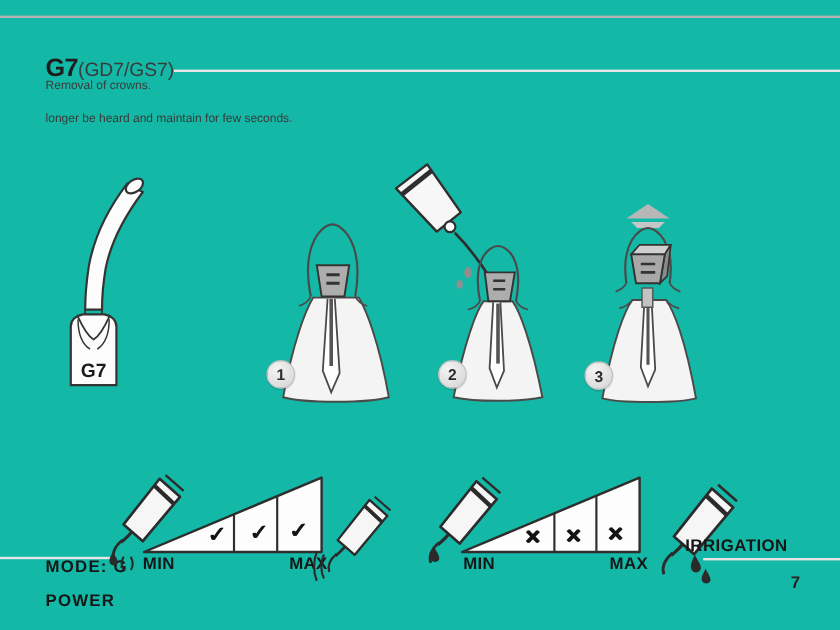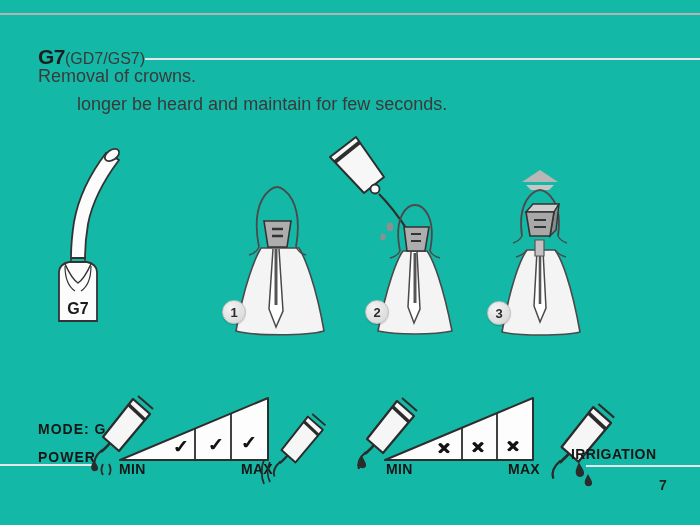--- a/index.html
+++ b/index.html
@@ -8,29 +8,29 @@
     background:#14b8a6; font-family:"Liberation Sans","DejaVu Sans",sans-serif;
     color:#383838;
   }
   .abs{position:absolute;}
   .rule{position:absolute; height:2px;}
   .rule-dark{background:#b4b4b4;}
   .rule-light{background:#e6e6e6;}
   .title-block{position:absolute; left:38px; top:45px; white-space:nowrap;}
   .title-main{font-size:21px; font-weight:bold; letter-spacing:-0.5px; color:#1d1d1d;}
   .title-sub{font-size:16px; color:#3a3a3a;}
-  .desc{position:absolute; left:38px; font-size:18px; color:#3a3a3a; white-space:nowrap;}
+  .desc{position:absolute; left:38px; font-size:10px; color:#3a3a3a; white-space:nowrap;}
   .badge{
     position:absolute; width:22px; height:22px; border-radius:50%;
     background:radial-gradient(circle at 35% 30%, #f4f4f4, #d3d3d3);
     border:1px solid #bfbfbf; box-shadow:0 1px 1px rgba(0,0,0,0.18);
     color:#2b2b2b; font-weight:bold; font-size:13px;
     display:flex; align-items:center; justify-content:center;
   }
-  .ctl-label{position:absolute; font-weight:bold; color:#161616; letter-spacing:1px; font-size:14px; white-space:nowrap;}
+  .ctl-label{position:absolute; font-weight:bold; color:#161616; letter-spacing:1px; font-size:14px; white-space:nowrap;margin-top:43px;}
   .tri-label{position:absolute; font-weight:bold; color:#161616; font-size:14px; letter-spacing:0.3px; white-space:nowrap;}
   .mark{
     position:absolute; width:26px; height:26px; line-height:26px; text-align:center;
     font-weight:bold; color:#141414;
     text-shadow:0.6px 0 0 currentColor, -0.6px 0 0 currentColor;
   }
   .mark-check{font-size:19px;}
   .mark-x{font-size:21px;}
   .irrigation{position:absolute; left:571px; top:446px; font-weight:bold; font-size:14px; letter-spacing:0.4px; color:#161616; white-space:nowrap;}
   .page-num{position:absolute; left:659px; top:477px; font-weight:bold; font-size:14px; color:#222;}
@@ -54,21 +54,21 @@
   </svg>
 
   <div class="rule rule-dark" style="left:0; top:13px; width:700px;"></div>
 
   <div class="title-block">
     <span class="title-main">G7</span><span class="title-sub">(GD7/GS7)</span>
   </div>
   <div class="rule rule-light" style="left:145px; top:58px; width:555px;"></div>
 
   <div class="desc" style="top:66px;">Removal of crowns.</div>
-  <div class="desc" style="top:93.5px;margin-left:39px;">longer be heard and maintain for few seconds.</div>
+  <div class="desc" style="top:93.5px;">longer be heard and maintain for few seconds.</div>
 
   <svg class="abs" style="left:45px; top:140px;" width="110" height="195" viewBox="0 0 110 195">
     <g fill="none" stroke="#333" stroke-width="1.8">
       <path d="M61,13 C48,30 34,54 29,82 C27,95 26,106 26,118 L40,118 C40,106 41,96 43,84 C48,58 62,36 74,20 Z" fill="#fcfcfc"></path>
       <ellipse cx="67" cy="15" rx="8" ry="5" transform="rotate(-35 67 15)" fill="#ffffff"></ellipse>
       <path d="M14,132 C14,127 18,123 24,122 L42,122 C48,123 52,127 52,132 L52,181 L14,181 Z" fill="#fcfcfc"></path>
       <path d="M26,118 L26,122 M40,118 L40,122" stroke-width="1.5"></path>
       <path d="M20,124 C25,135 30,141 33,143 C36,141 41,135 46,124" stroke-width="1.5"></path>
       <path d="M20,126 C20,138 24,147 30,151" stroke-width="1.2"></path>
       <path d="M46,126 C46,138 42,147 36,151" stroke-width="1.2"></path>

